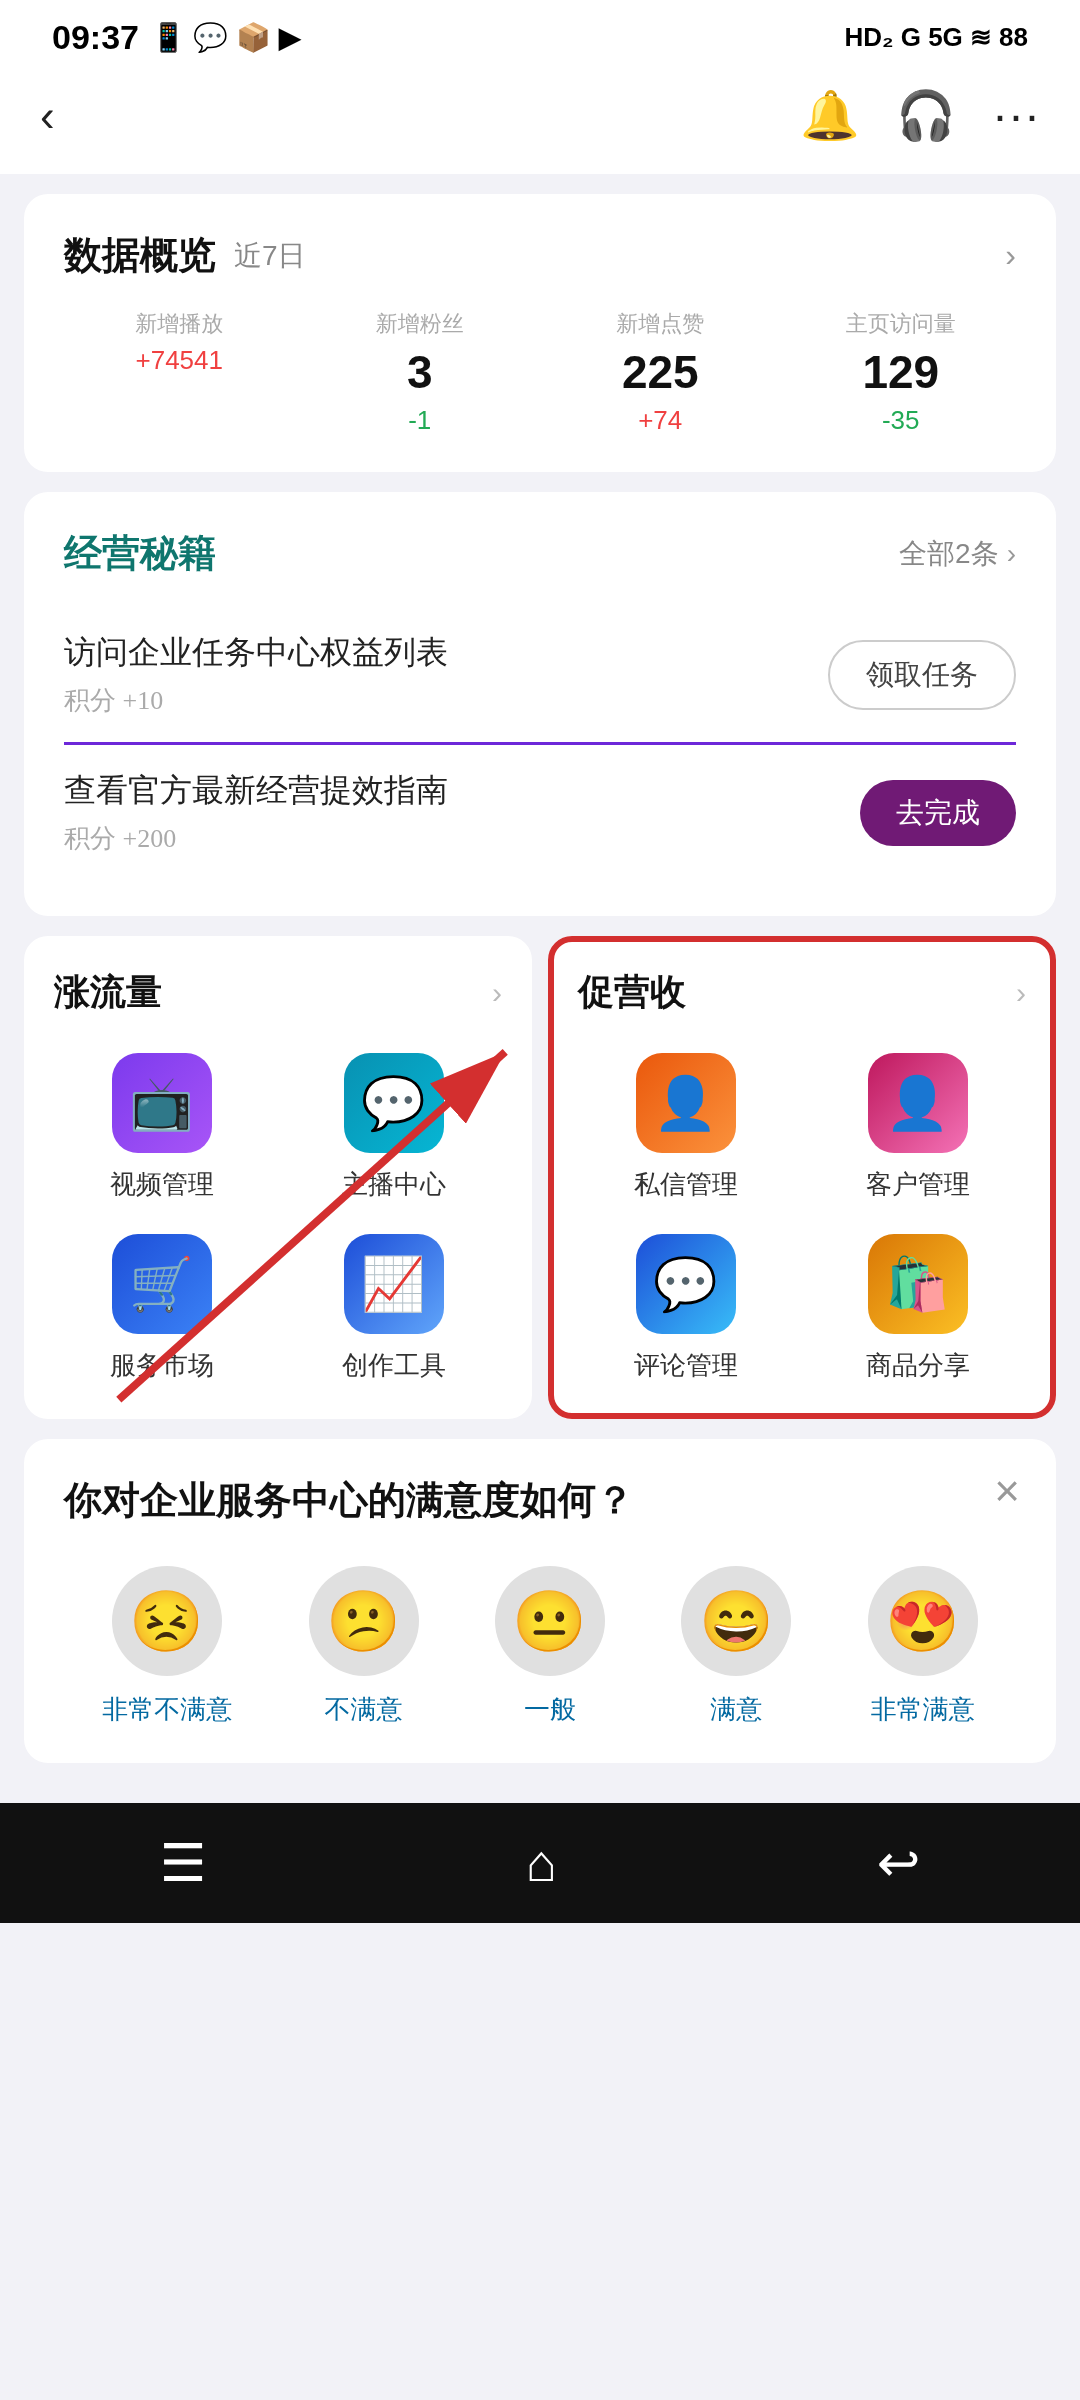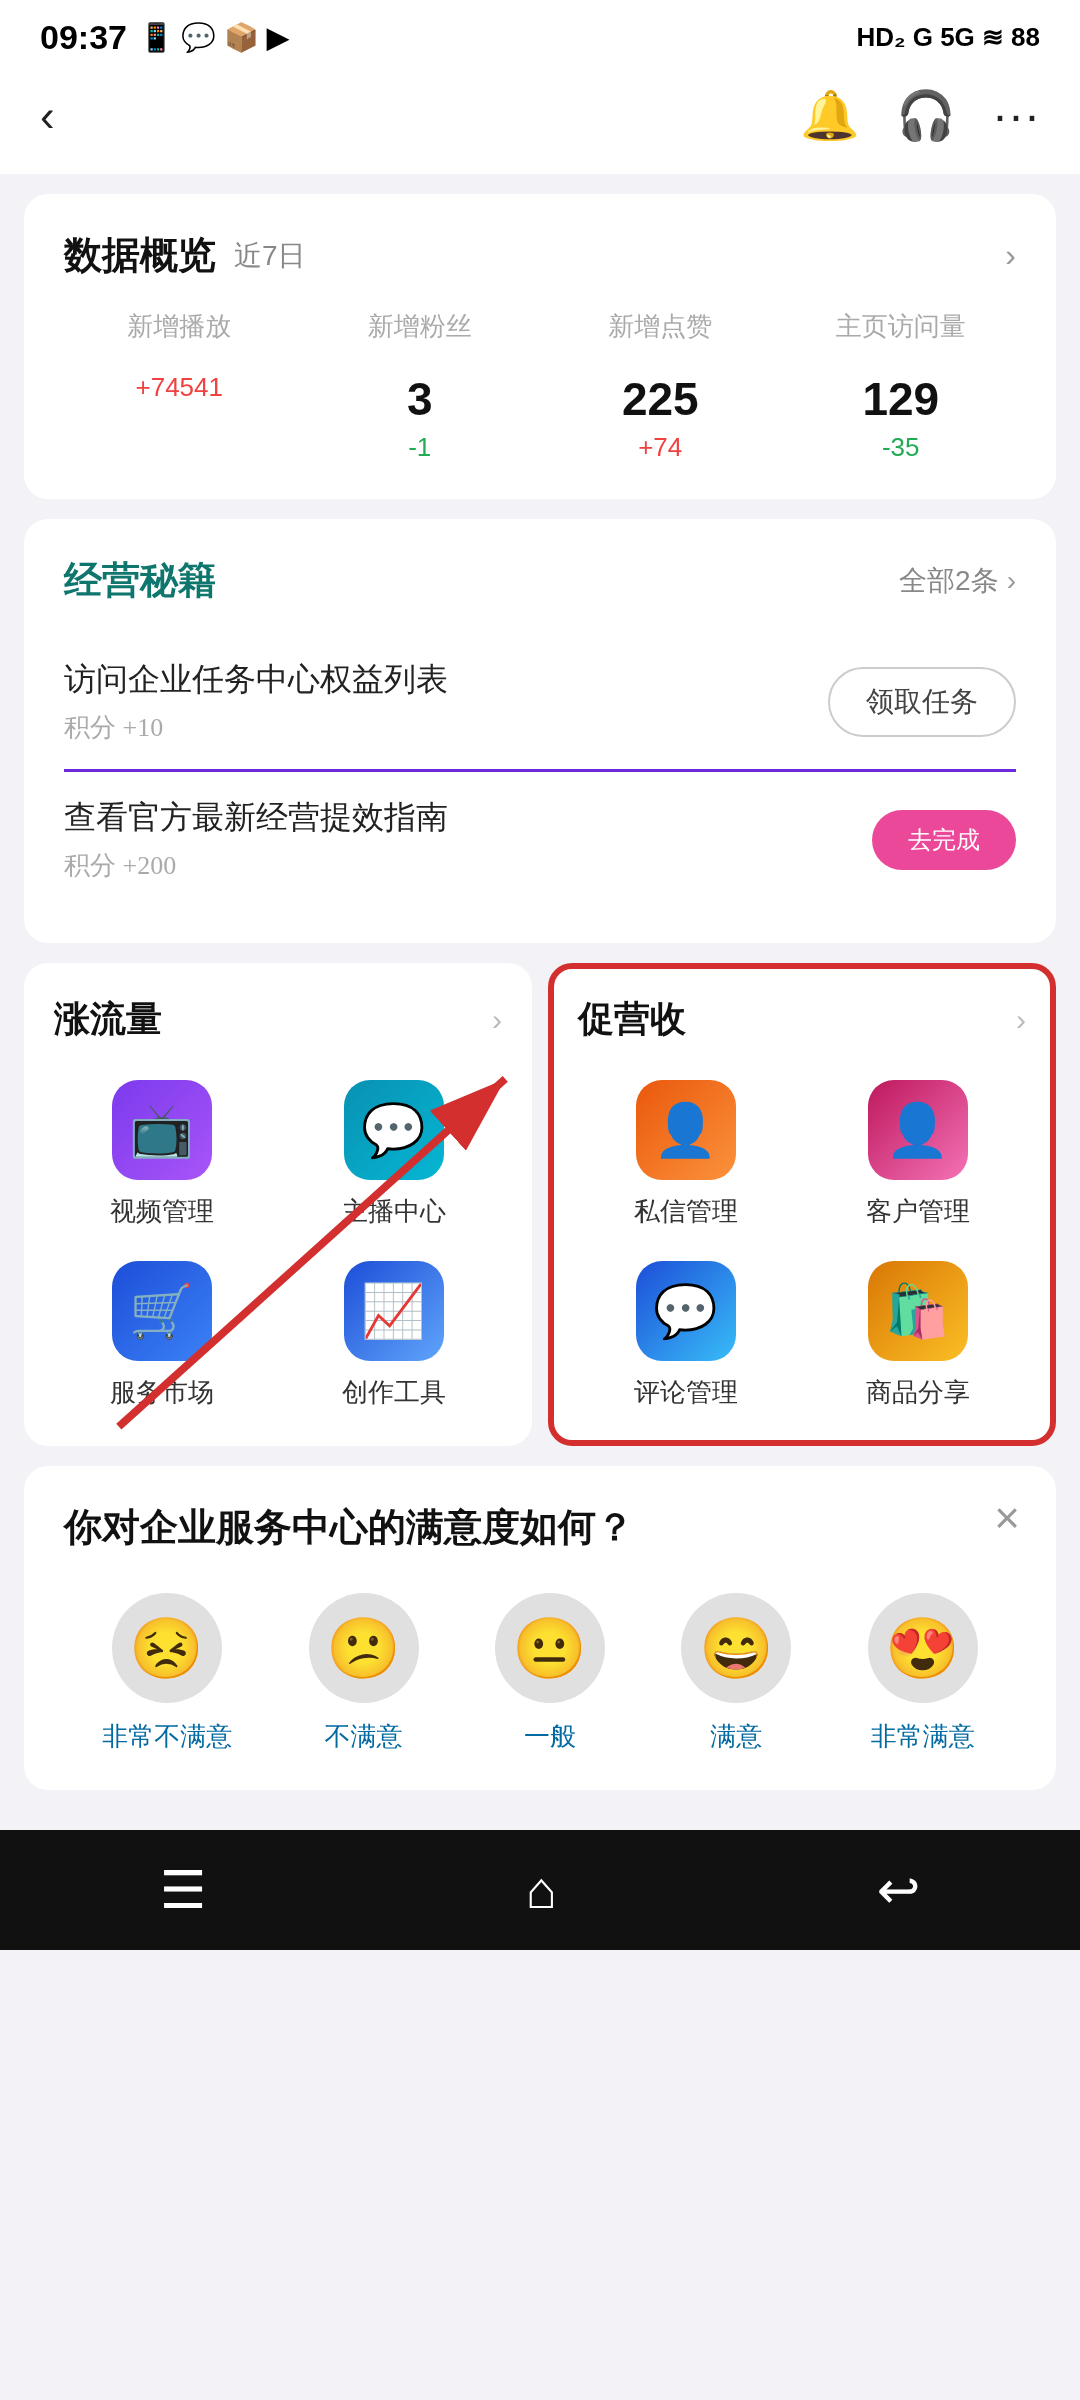--- a/index.html
+++ b/index.html
@@ -11,21 +11,21 @@
       font-family: -apple-system, 'PingFang SC', 'Helvetica Neue', sans-serif;
       overflow-x: hidden;
     }
 
     
     .status-bar {
       background: #fff;
       display: flex;
       align-items: center;
       justify-content: space-between;
-      padding: 18px 40px 10px;
+      padding: 18px 52px 10px;
       font-size: 28px;
       font-weight: 600;
     }
     .status-left { display: flex; align-items: center; gap: 12px; }
     .status-right { display: flex; align-items: center; gap: 10px; font-size: 26px; }
     .status-time { font-size: 34px; font-weight: 700; }
 
     
     .header {
       background: #fff;
@@ -70,21 +70,21 @@
       font-size: 32px;
       color: #999;
     }
 
     .stats-grid {
       display: grid;
       grid-template-columns: 1fr 1fr 1fr 1fr;
       gap: 10px;
     }
     .stat-item { text-align: center; }
-    .stat-label { font-size: 26px; color: #aaa; margin-bottom: 28px; }
+    .stat-label { font-size: 22px; color: #aaa; margin-bottom: 6px; }
     .stat-value { font-size: 46px; font-weight: 700; color: #111; margin-bottom: 6px; }
     .stat-change { font-size: 26px; }
     .stat-change.positive { color: #f04040; }
     .stat-change.negative { color: #22aa55; }
 
     
     .secret-item {
       display: flex;
       align-items: center;
       justify-content: space-between;
@@ -100,26 +100,26 @@
       border: 2px solid #ccc;
       border-radius: 40px;
       padding: 14px 36px;
       font-size: 28px;
       color: #444;
       background: #fff;
       cursor: pointer;
       white-space: nowrap;
     }
     .btn-blue {
-      background: #ec4899;
+      background: #701a75;
       color: #fff;
       border: none;
       border-radius: 40px;
       padding: 14px 36px;
-      font-size: 24px;
+      font-size: 28px;
       cursor: pointer;
       white-space: nowrap;
     }
 
     
     .two-col {
       display: grid;
       grid-template-columns: 1fr 1fr;
       gap: 16px;
       margin: 0 24px 20px;

